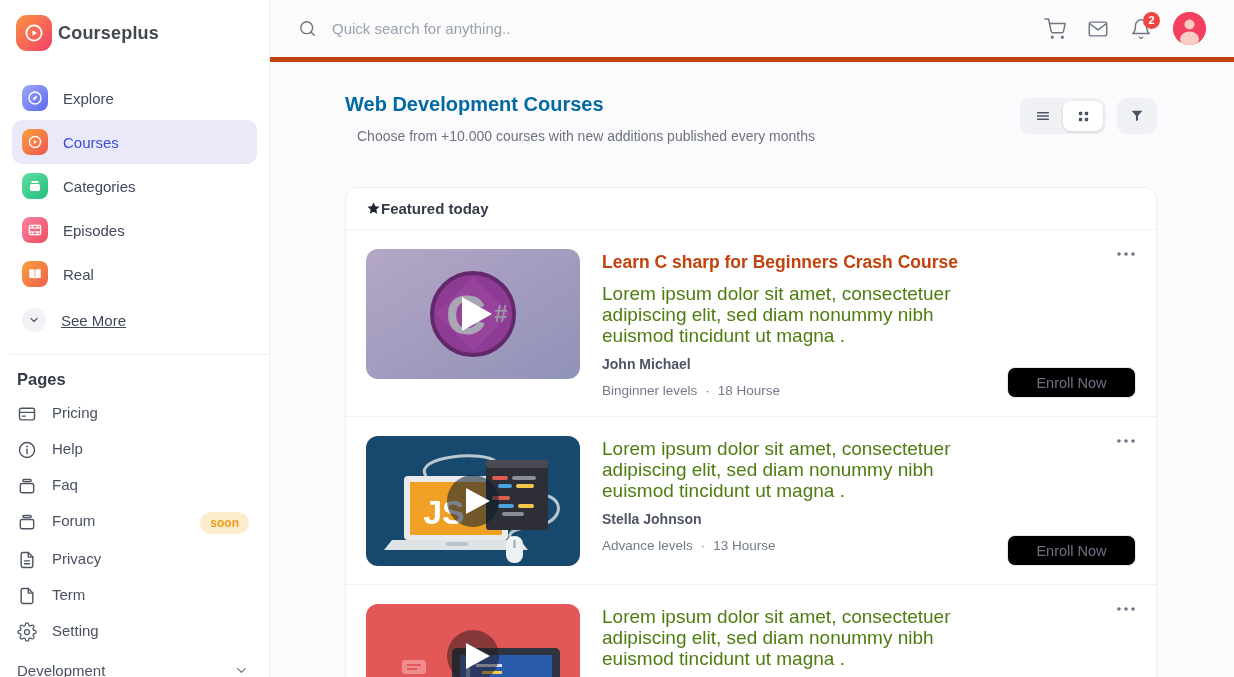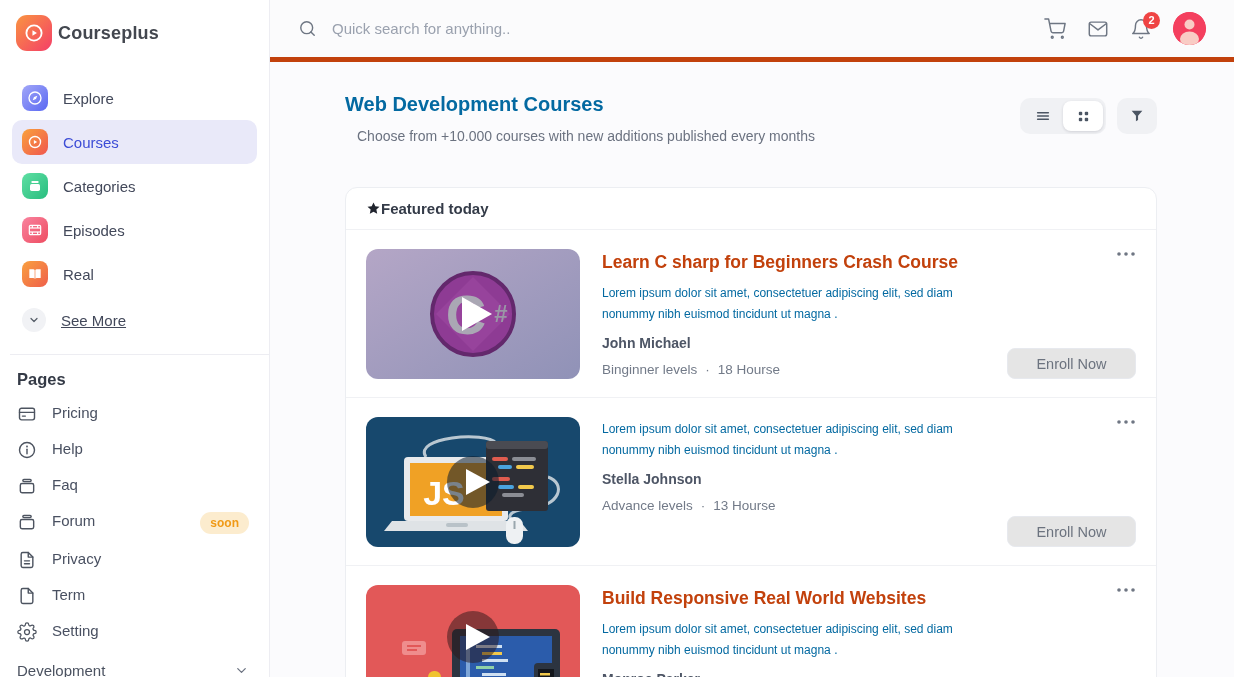--- a/index.html
+++ b/index.html
@@ -74,26 +74,26 @@
 
   .featured-card { margin-top:31px; background:#fff; border:1px solid #eceef2; border-radius:12px; }
   .featured-head { display:flex; align-items:center; padding:12px 20px; border-bottom:1px solid #f0f1f4; }
   .featured-title { font-size:15px; font-weight:700; color:#343b48; }
 
   .course-row { display:flex; gap:22px; padding:19px 20px 18px; }
   .course-row + .course-row { border-top:1px solid #f0f1f4; }
   .thumb { width:214px; height:130px; border-radius:12px; overflow:hidden; flex:none; position:relative; cursor:pointer; }
   .course-body { flex:1; min-width:0; padding-top:2px; }
   .course-title { font-size:17.5px; font-weight:700; color:#c2410c; margin:1px 0 10px; }
-  .course-desc { font-size:12px; color:#0369a1; line-height:21px; margin:0 0 10px; max-width:528px; }
+  .course-desc { font-size:19px; color:#4d7c0f; line-height:21px; margin:0 0 10px; max-width:528px; }
   .course-instructor { font-size:14px; font-weight:700; color:#4d5565; margin:0 0 11px; }
   .course-meta { font-size:13.5px; color:#727a88; display:flex; gap:8px; align-items:center; }
   .course-side { width:130px; flex:none; display:flex; flex-direction:column; align-items:flex-end; justify-content:space-between; }
   .more-btn { background:none; border:none; color:#6f7683; cursor:pointer; padding:2px 0 0; }
-  .enroll-btn { width:129px; height:31px; background:#e5e5e5; border:1px solid #e7e9ee; border-radius:8px;
+  .enroll-btn { width:129px; height:31px; background:#000000; border:1px solid #e7e9ee; border-radius:8px;
     font-size:14.5px; color:#6c737f; cursor:pointer; font-family:"Liberation Sans", sans-serif; }
 </style>
 </head>
 <body>
 
 <aside class="sidebar">
   <div class="logo-row">
     <span class="logo-badge">
       <svg width="22" height="22" viewBox="0 0 24 24">
           <circle cx="12" cy="12" r="8.3" fill="none" stroke="#fff" stroke-width="2"></circle>
@@ -473,21 +473,20 @@
             <rect x="174" y="100" width="11" height="2.5" fill="#e05c4f"></rect>
           <rect x="148" y="116" width="30" height="20" rx="2" fill="#eef6fa"></rect>
           <path d="M148 116 L163 128 L178 116" fill="none" stroke="#8fc6e8" stroke-width="2.5"></path>
           <rect x="190" y="108" width="22" height="22" rx="3" fill="#f5f7f8"></rect>
           <path d="M196 116c2-3 6-1 5 2-.7 2-5 4-5 4s-4.3-2-5-4c-1-3 3-5 5-2z" fill="#e25858" transform="translate(5,-2)"></path>
           <circle cx="107" cy="52" r="26" fill="#2a1518" opacity="0.5"></circle>
           <path d="M100 39l24 13-24 13z" fill="#ffffff"></path>
         </svg>
       </div>
       <div class="course-body">
-        <h2 class="course-title">Build Responsive Real World Websites</h2>
         <p class="course-desc">Lorem ipsum dolor sit amet, consectetuer adipiscing elit, sed diam nonummy nibh euismod tincidunt ut magna .</p>
         <p class="course-instructor">Monroe Parker</p>
 
       </div>
       <div class="course-side">
         <button class="more-btn">
           <span>
             <svg width="20" height="6" viewBox="0 0 20 6" fill="currentColor">
                 <circle cx="3" cy="3" r="1.8"></circle>
                 <circle cx="10" cy="3" r="1.8"></circle>

